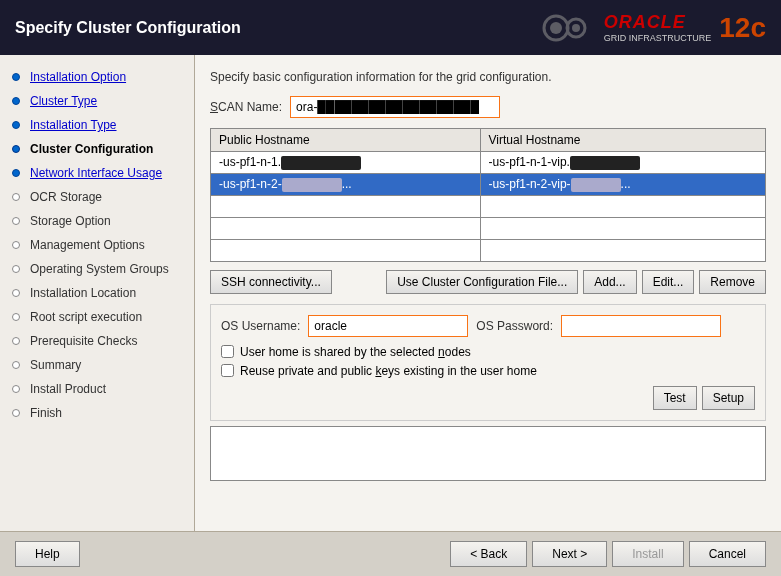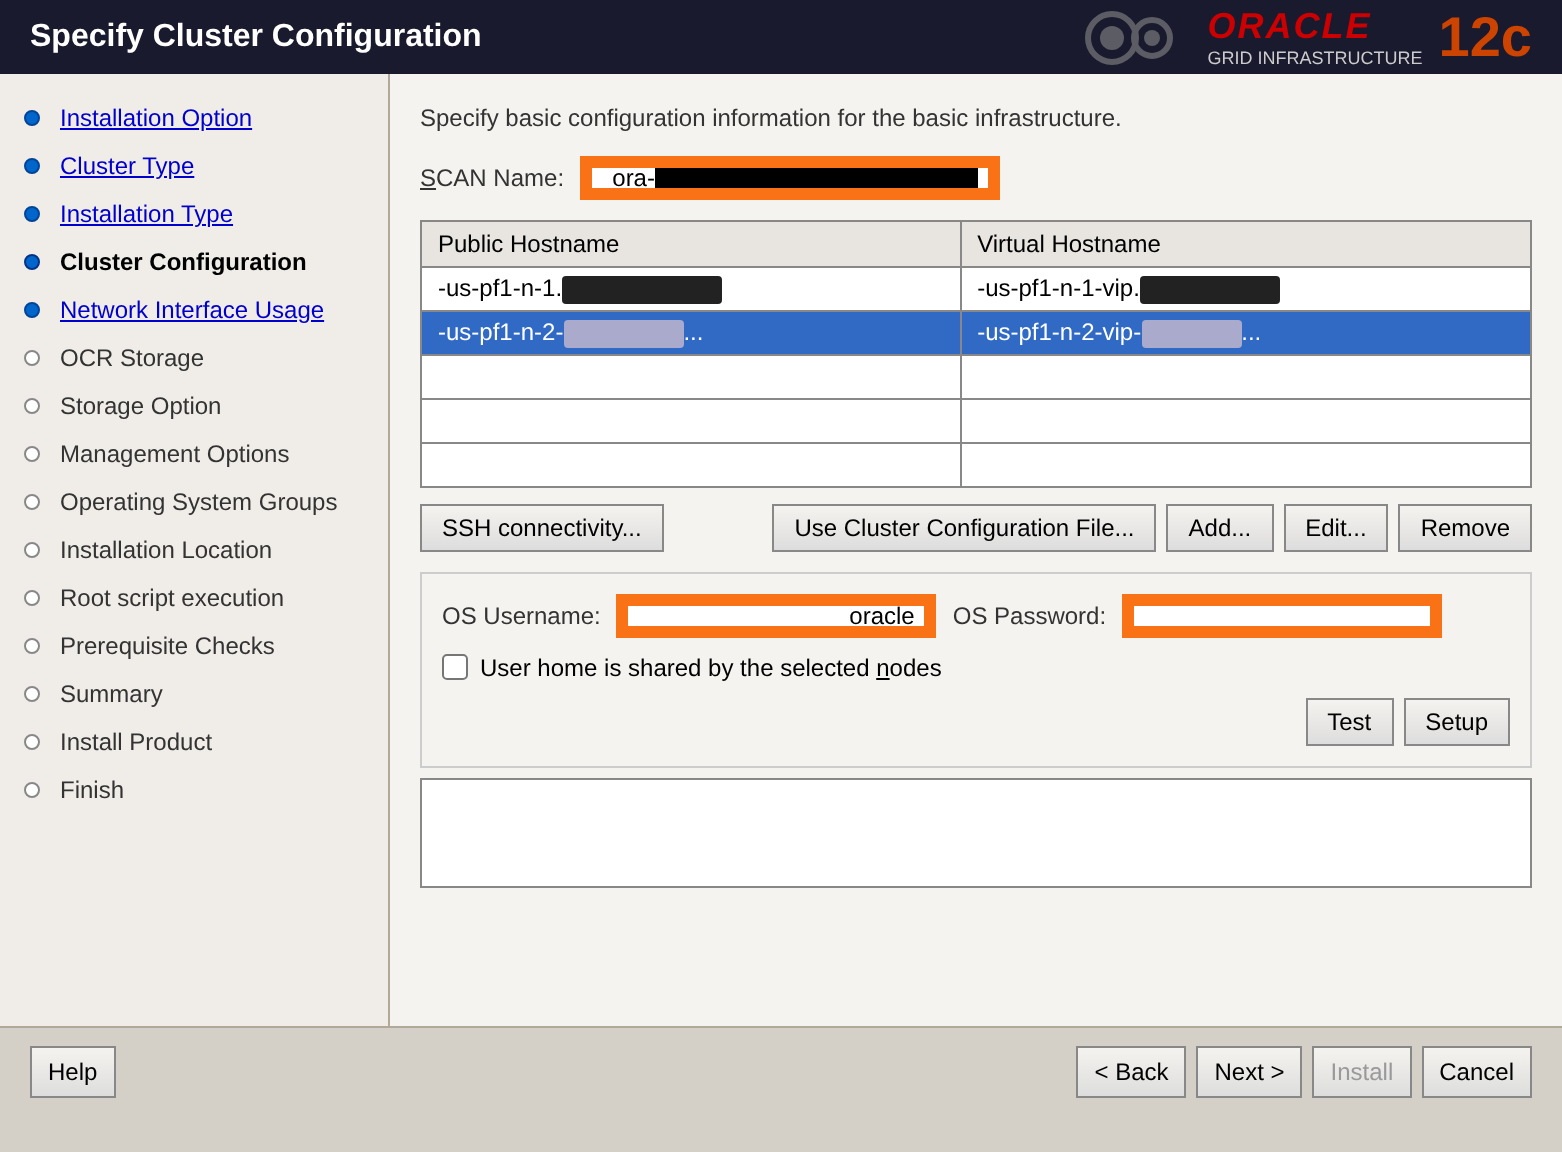--- a/index.html
+++ b/index.html
@@ -8,21 +8,21 @@
       font-size: 12px;
       background: #d4d0c8;
       width: 781px;
       height: 576px;
       overflow: hidden;
     }
 
     
     .header {
       background: #1a1a2e;
-      height: 37px;
+      height: 55px;
       display: flex;
       align-items: center;
       justify-content: space-between;
       padding: 0 15px;
       position: relative;
     }
     .header-title {
       color: white;
       font-size: 16px;
       font-weight: bold;
@@ -121,26 +121,25 @@
       align-items: center;
       margin-bottom: 10px;
       gap: 8px;
     }
     .form-label {
       font-size: 12px;
       color: #333;
       white-space: nowrap;
     }
     .form-input {
-      border: 6px solid #f97316;
+      border: 1px solid #f97316;
       background: white;
       padding: 3px 5px;
       font-size: 12px;
       height: 22px;
-      text-align: right;
     }
     .scan-input {
       width: 220px;
     }
 
     
     .cluster-table {
       width: 100%;
       border-collapse: collapse;
       margin-bottom: 8px;
@@ -246,21 +245,21 @@
       display: flex;
       align-items: center;
       justify-content: space-between;
       padding: 0 15px;
     }
     .footer-right {
       display: flex;
       gap: 5px;
     }
     .btn-footer {
-      padding: 4px 8px;
+      padding: 4px 19px;
       font-size: 12px;
       border: 1px solid #888;
       background: linear-gradient(to bottom, #f5f3ef, #ddd);
       cursor: pointer;
       height: 26px;
     }
     .btn-footer.disabled {
       color: #999;
       cursor: default;
     }
@@ -348,21 +347,21 @@
         <span>Install Product</span>
       </div>
       <div class="sidebar-item">
         <span class="bullet-empty"></span>
         <span>Finish</span>
       </div>
     </div>
   </div>
 
   <div class="content">
-    <div class="content-description">Specify basic configuration information for the basic infrastructure.</div>
+    <div class="content-description">Specify basic configuration information for the grid configuration.</div>
 
     <div class="form-row">
       <label class="form-label">
         <span style="text-decoration:underline;">S</span><span>CAN Name:</span>
       </label>
       <input type="text" class="form-input scan-input" value="ora-███████████████████" style="background: rgb(255, 255, 255); width: 210px;">
     </div>
 
     <table class="cluster-table">
       <thead>
@@ -421,20 +420,26 @@
         <input type="password" class="form-input os-password" value="" style="">
       </div>
 
       <div class="checkbox-row">
         <input type="checkbox" style="">
         <label class="checkbox-label">
           <span>User home is shared by the selected </span><span style="text-decoration:underline;">n</span><span>odes</span>
         </label>
       </div>
 
+      <div class="checkbox-row">
+        <input type="checkbox" style="">
+        <label class="checkbox-label">
+          <span>Reuse private and public </span><span style="text-decoration:underline;">k</span><span>eys existing in the user home</span>
+        </label>
+      </div>
 
       <div class="test-setup-row">
         <button class="btn">Test</button>
         <button class="btn">Setup</button>
       </div>
     </div>
 
     <div class="log-area"></div>
 
   </div>

